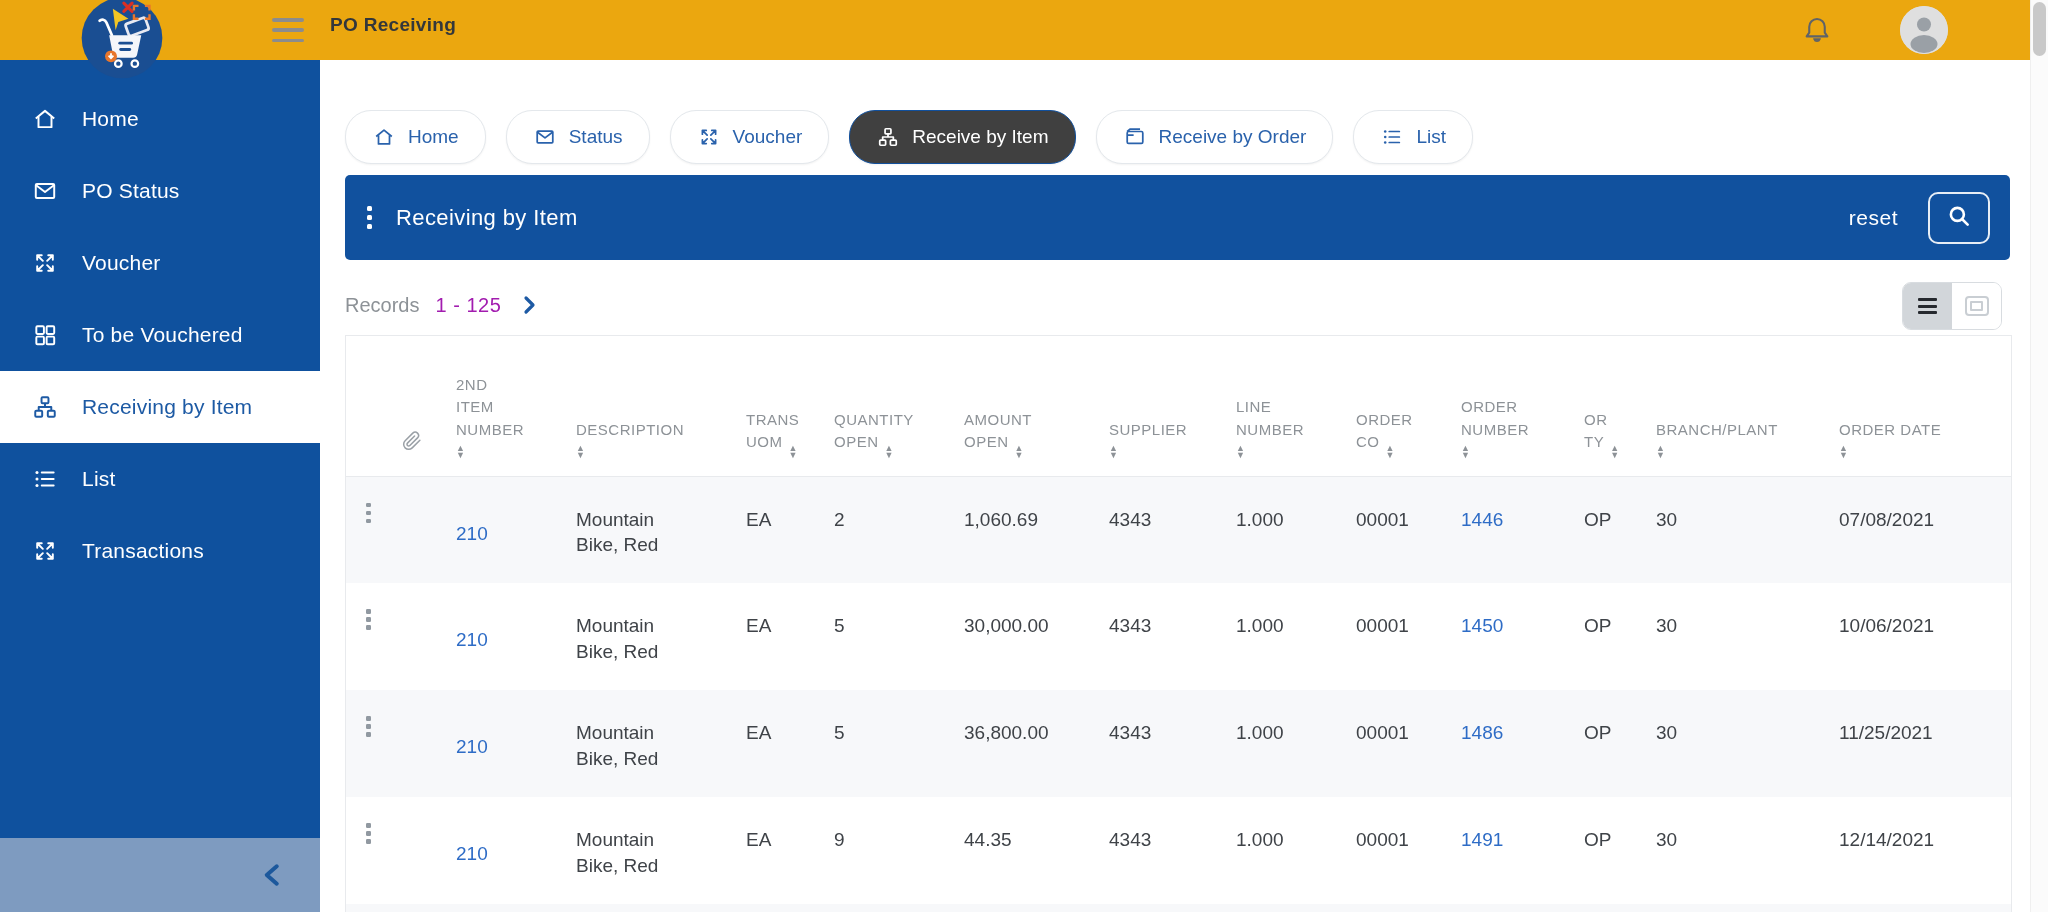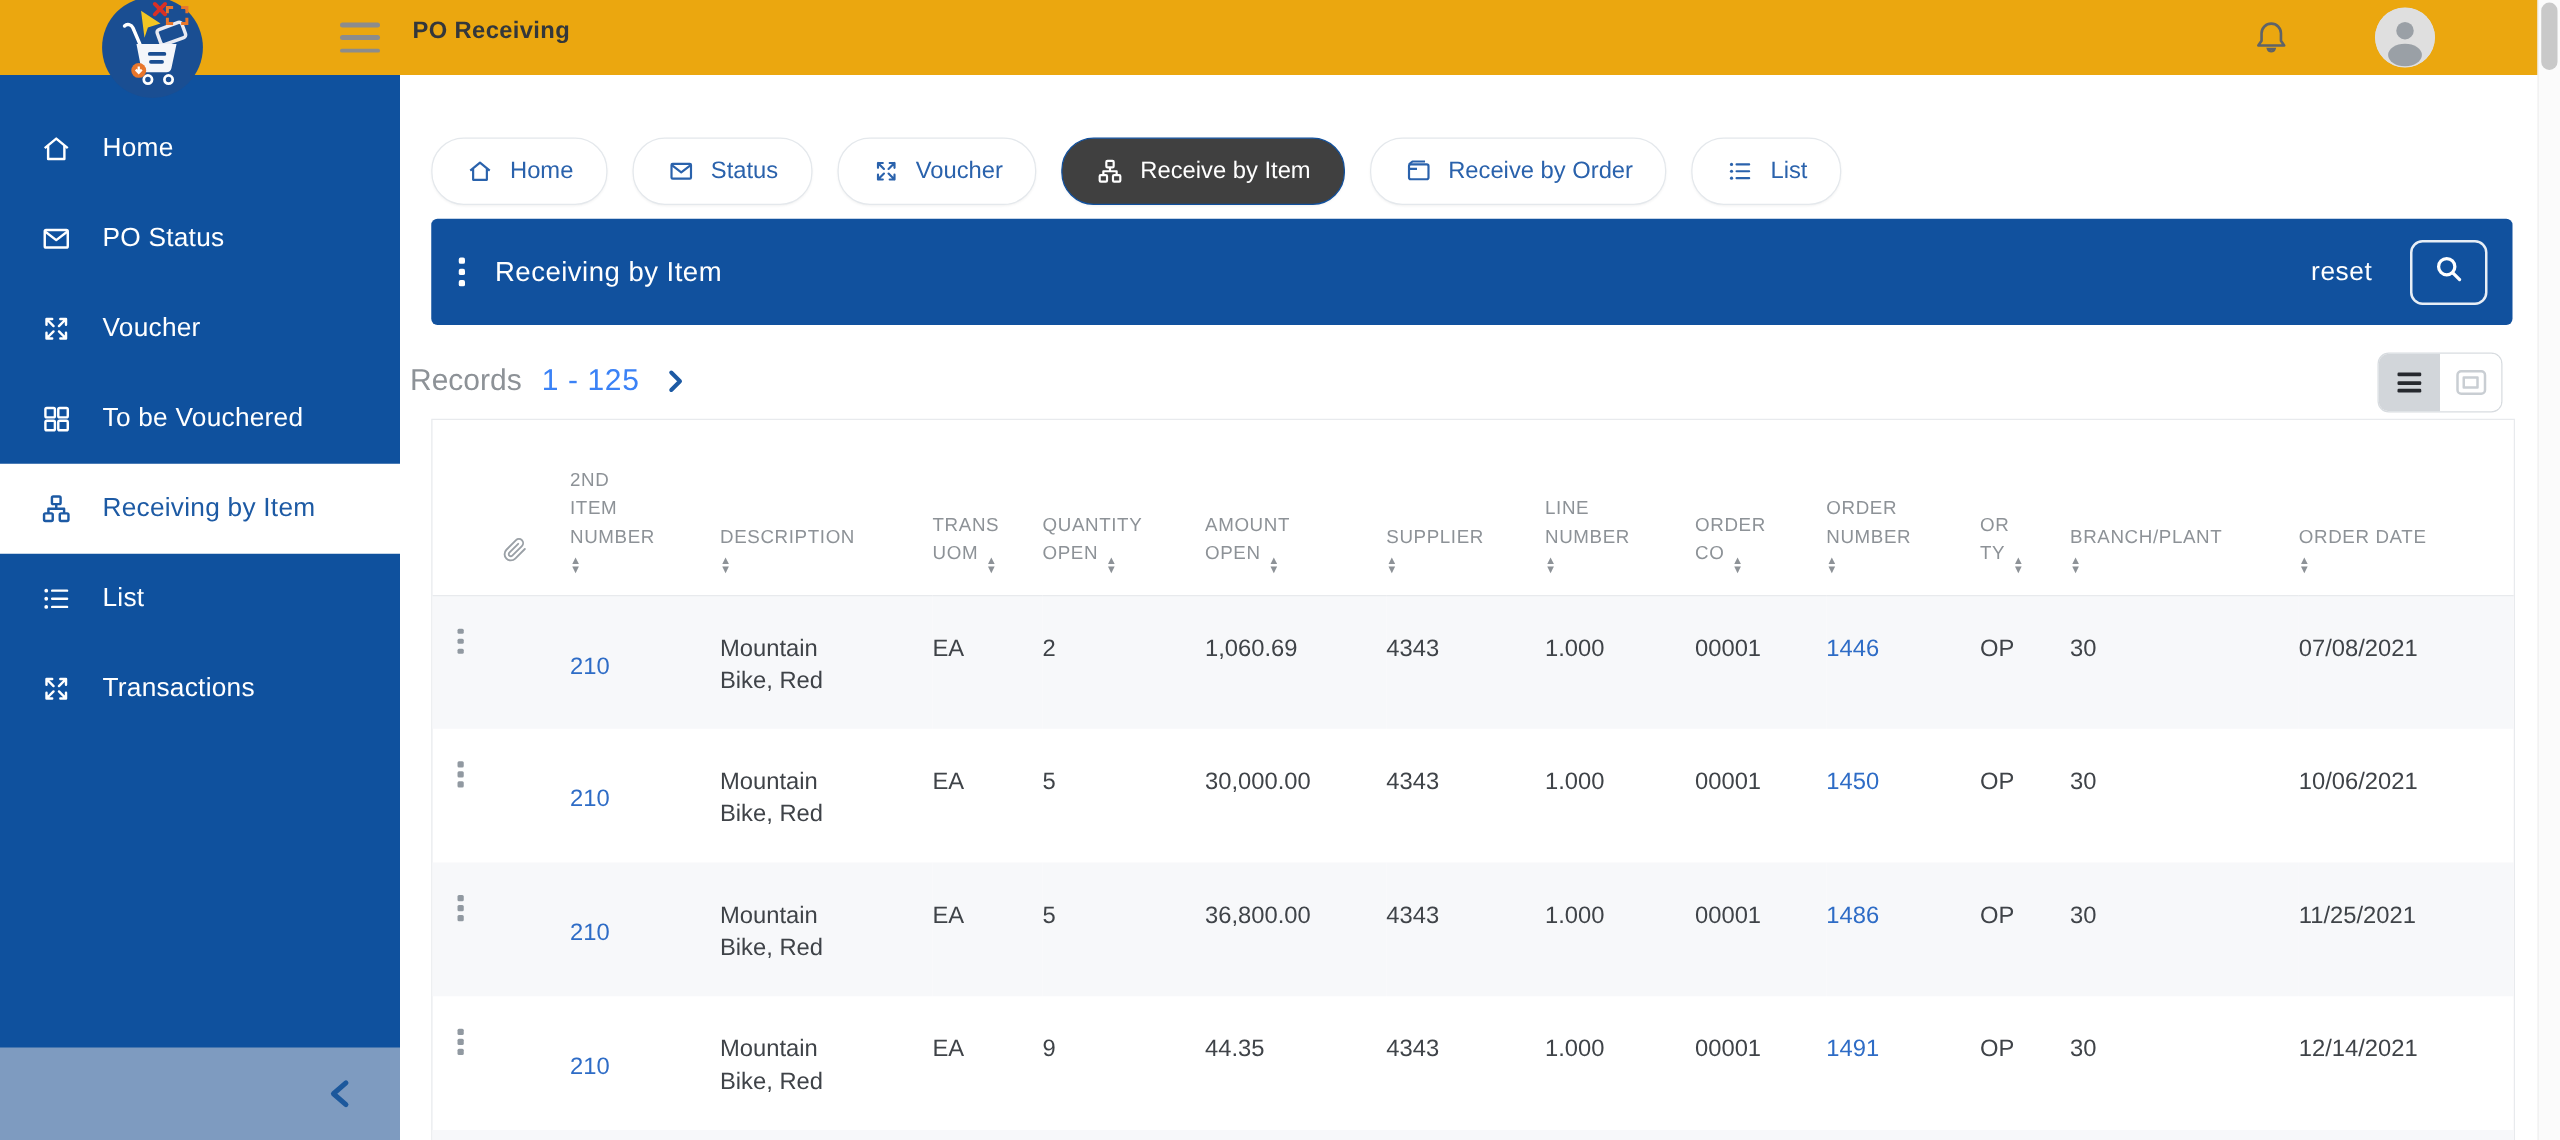--- a/index.html
+++ b/index.html
@@ -44,23 +44,23 @@
   .kebab{display:flex;flex-direction:column;gap:4px;cursor:pointer;}
   .kebab i{width:5px;height:5px;border-radius:1.5px;background:#FFFFFF;display:block;}
   .panel .kebab{margin-left:22px;}
   .panel-title{margin-left:24px;color:#FFFFFF;font-size:22px;font-weight:500;letter-spacing:0.4px;}
   .panel-right{margin-left:auto;display:flex;align-items:center;gap:30px;margin-right:20px;}
   .reset-btn{color:#FFFFFF;font-size:21px;font-weight:500;letter-spacing:0.5px;cursor:pointer;}
   .search-btn{width:58px;height:48px;border:2px solid rgba(255,255,255,0.9);border-radius:10px;
               display:flex;align-items:center;justify-content:center;cursor:pointer;}
 
   
-  .records{position:absolute;left:8px;top:222px;height:46px;display:flex;align-items:center;font-size:24px;}
+  .records{position:absolute;left:25px;top:222px;height:46px;display:flex;align-items:center;font-size:20px;}
   .records .r-label{color:#8D9297;}
-  .records .r-range{color:#3b82f6;margin-left:16px;letter-spacing:0.5px;}
+  .records .r-range{color:#a21caf;margin-left:16px;letter-spacing:0.5px;}
   .records .r-next{margin-left:16px;width:24px;height:24px;cursor:pointer;}
 
   
   .view-toggle{position:absolute;left:1582px;top:222px;height:46px;display:flex;border:1px solid #D8DCE0;
                border-radius:9px;overflow:hidden;background:#fff;}
   .vt-btn{width:49px;display:flex;align-items:center;justify-content:center;cursor:pointer;background:#fff;}
   .vt-btn.active{background:#D2D6DA;}
   .vt-lines{display:flex;flex-direction:column;gap:3.5px;}
   .vt-lines i{display:block;width:19px;height:3px;background:#26292E;border-radius:1px;}
   .vt-card{width:20px;height:16px;border:2.5px solid #C9CED3;border-radius:4px;display:flex;

